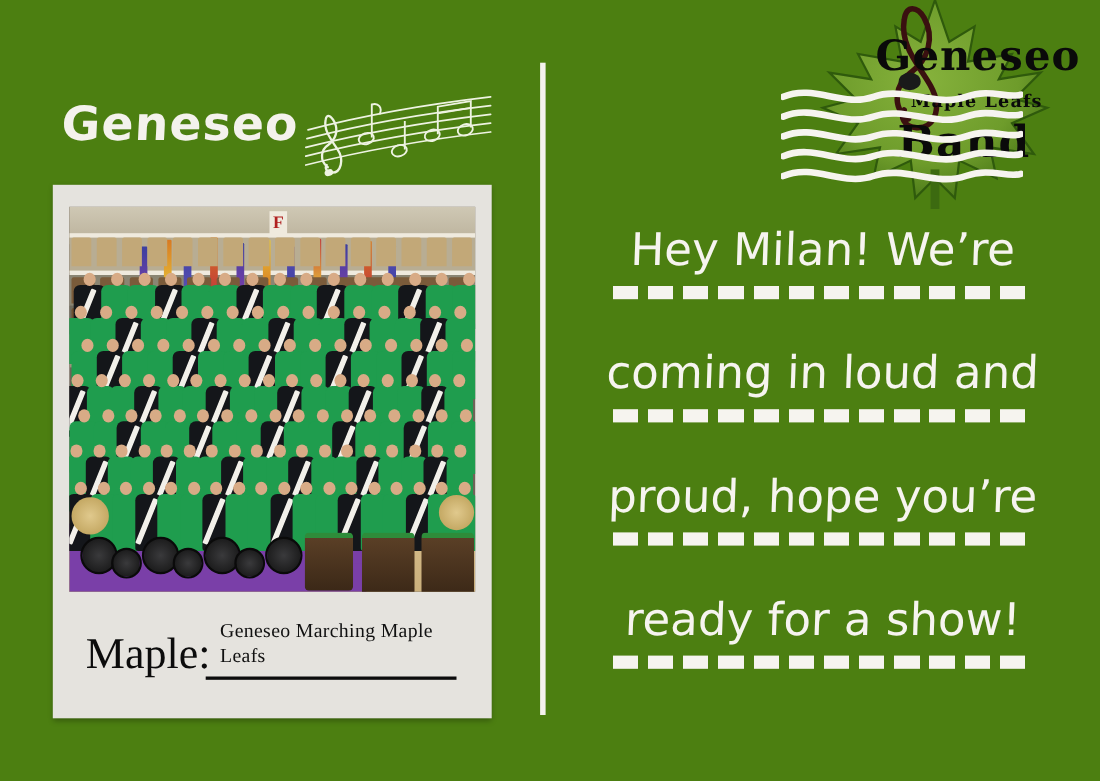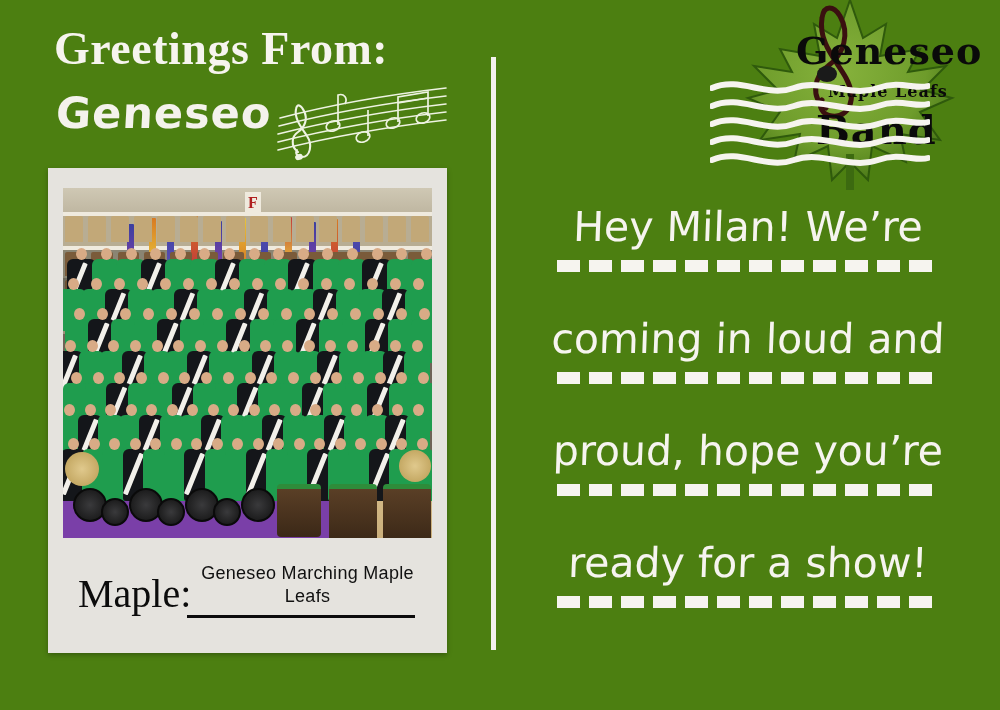--- a/index.html
+++ b/index.html
@@ -143,25 +143,24 @@
     position: absolute;
     left: 30px; top: 22px;
     font-family: "Liberation Serif", serif;
     font-size: 40px;
     color: #0c0c0c;
   }
   #from-value {
     position: absolute;
     left: 152px; top: 14px;
     width: 215px;
-    font-family: Liberation Sans, sans-serif;
+    font-family: Liberation Serif, serif;
     font-size: 18px;
     line-height: 23px;
     color: #111;
-    text-align: center;
     letter-spacing: 0.3px;
   }
   #from-rule {
     position: absolute;
     left: 139px; top: 67px;
     width: 228px; height: 3px;
     background: #0c0c0c;
   }
 
   
@@ -215,21 +214,20 @@
       to right,
       #f6f4ef 0px, #f6f4ef 23px,
       transparent 23px, transparent 32px);
   }
 </style>
 </head>
 <body>
 
 <div id="postcard">
 
-  <div id="greeting-title">Greetings From:</div>
   <div id="greeting-city">Geneseo</div>
 
   <svg id="music-staff" viewBox="0 0 172 84">
     <g fill="none" stroke="#eef3e2" stroke-width="1.6" stroke-linecap="round">
       <path d="M2,56 C50,44 110,33 170,26"></path>
       <path d="M2,64 C50,52 110,41 170,34"></path>
       <path d="M2,72 C50,60 110,49 170,42"></path>
       <path d="M3,48 C50,36 110,25 170,18"></path>
       <path d="M4,40 C50,28 110,17 170,10"></path>
     </g>

